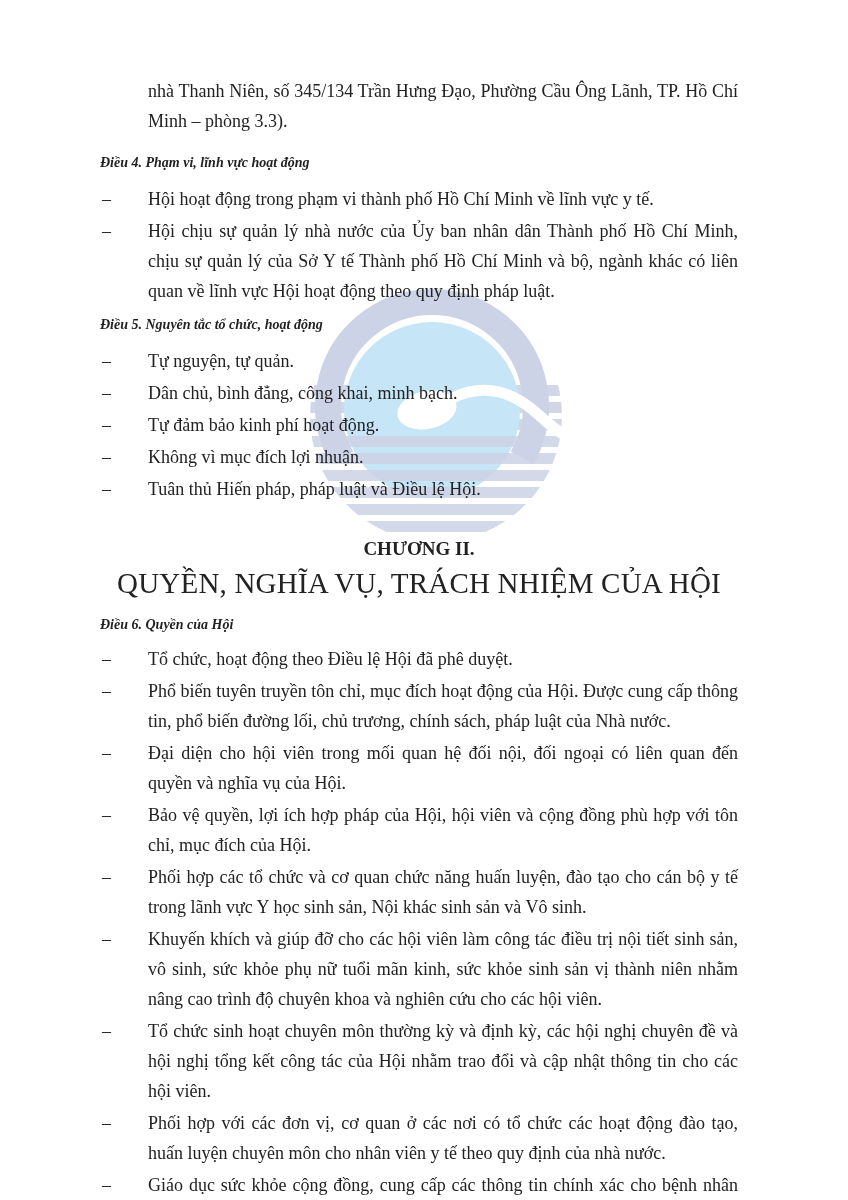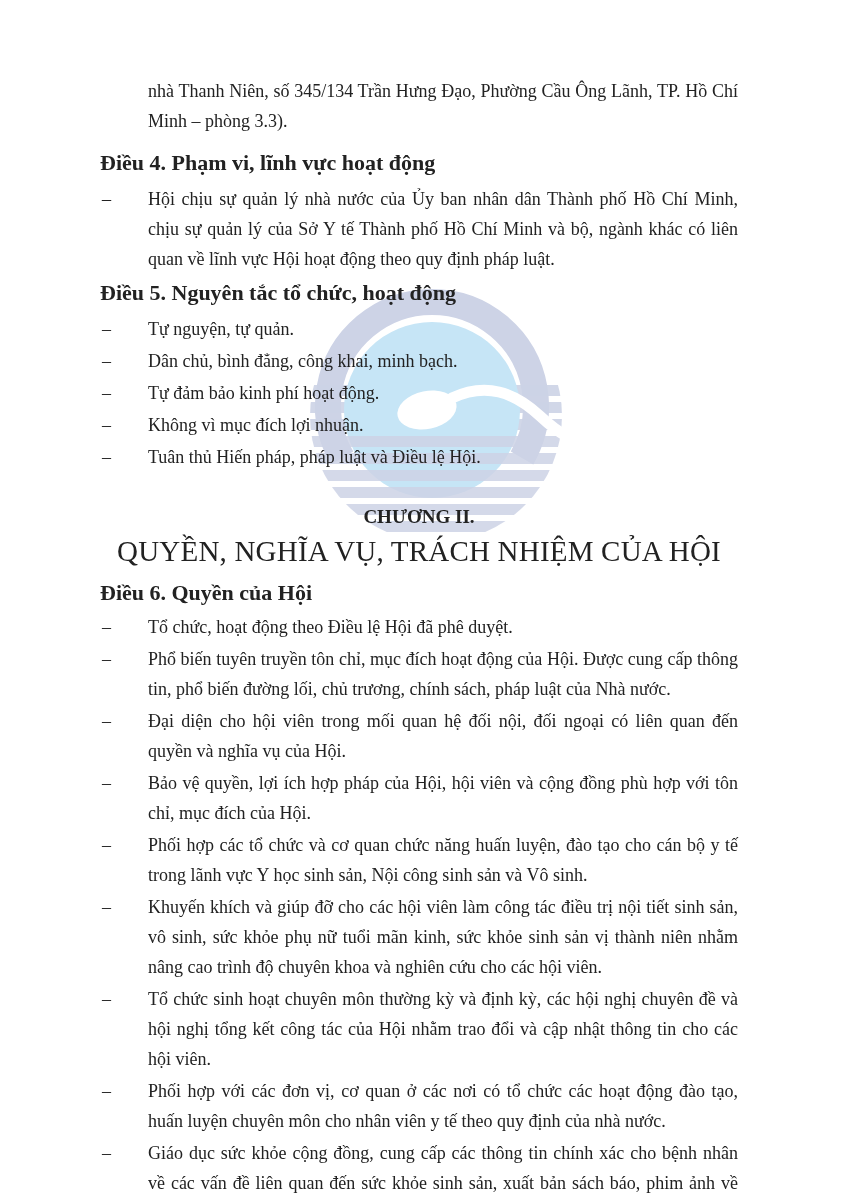--- a/index.html
+++ b/index.html
@@ -20,22 +20,23 @@
     position:relative;z-index:1;
     padding:76px 110px 0 100px; 
     font-size:18px;line-height:30px;
   }
   .p-cont{
     margin:0 0 12px 48px;
     text-align:justify;
   }
   .art-heading{
     font-weight:bold;
-    font-size:22px;line-height:30px;
+    font-size:14px;line-height:30px;
     margin:4px 0 6px 0;
+    font-style:italic;
   }
   .art-heading.first{margin-top:0;}
   .dash-list{margin:0;padding:0;list-style:none;}
   .li{
     position:relative;
     padding-left:48px;
     margin:0 0 2px 0;
     text-align:justify;
   }
   .li .dash{
@@ -97,20 +98,21 @@
   </svg>
 
   <div class="content">
 
     <p class="p-cont">nhà Thanh Niên, số 345/134 Trần Hưng Đạo, Phường Cầu Ông Lãnh, TP. Hồ Chí Minh – phòng 3.3).</p>
 
     <div class="art-heading first">Điều 4. Phạm vi, lĩnh vực hoạt động</div>
     <div class="dash-list">
       <div class="li">
         <span class="dash">–</span>
+        <span>Hội hoạt động trong phạm vi thành phố Hồ Chí Minh về lĩnh vực y tế.</span>
       </div>
       <div class="li">
         <span class="dash">–</span>
         <span>Hội chịu sự quản lý nhà nước của Ủy ban nhân dân Thành phố Hồ Chí Minh, chịu sự quản lý của Sở Y tế Thành phố Hồ Chí Minh và bộ, ngành khác có liên quan về lĩnh vực Hội hoạt động theo quy định pháp luật.</span>
       </div>
     </div>
 
     <div class="art-heading">Điều 5. Nguyên tắc tổ chức, hoạt động</div>
     <div class="dash-list">
       <div class="li">
@@ -153,21 +155,21 @@
       <div class="li">
         <span class="dash">–</span>
         <span>Đại diện cho hội viên trong mối quan hệ đối nội, đối ngoại có liên quan đến quyền và nghĩa vụ của Hội.</span>
       </div>
       <div class="li">
         <span class="dash">–</span>
         <span>Bảo vệ quyền, lợi ích hợp pháp của Hội, hội viên và cộng đồng phù hợp với tôn chỉ, mục đích của Hội.</span>
       </div>
       <div class="li">
         <span class="dash">–</span>
-        <span>Phối hợp các tổ chức và cơ quan chức năng huấn luyện, đào tạo cho cán bộ y tế trong lãnh vực Y học sinh sản, Nội công sinh sản và Vô sinh.</span>
+        <span>Phối hợp các tổ chức và cơ quan chức năng huấn luyện, đào tạo cho cán bộ y tế trong lãnh vực Y học sinh sản, Nội khác sinh sản và Vô sinh.</span>
       </div>
       <div class="li">
         <span class="dash">–</span>
         <span>Khuyến khích và giúp đỡ cho các hội viên làm công tác điều trị nội tiết sinh sản, vô sinh, sức khỏe phụ nữ tuổi mãn kinh, sức khỏe sinh sản vị thành niên nhằm nâng cao trình độ chuyên khoa và nghiên cứu cho các hội viên.</span>
       </div>
       <div class="li">
         <span class="dash">–</span>
         <span>Tổ chức sinh hoạt chuyên môn thường kỳ và định kỳ, các hội nghị chuyên đề và hội nghị tổng kết công tác của Hội nhằm trao đổi và cập nhật thông tin cho các hội viên.</span>
       </div>
       <div class="li">

